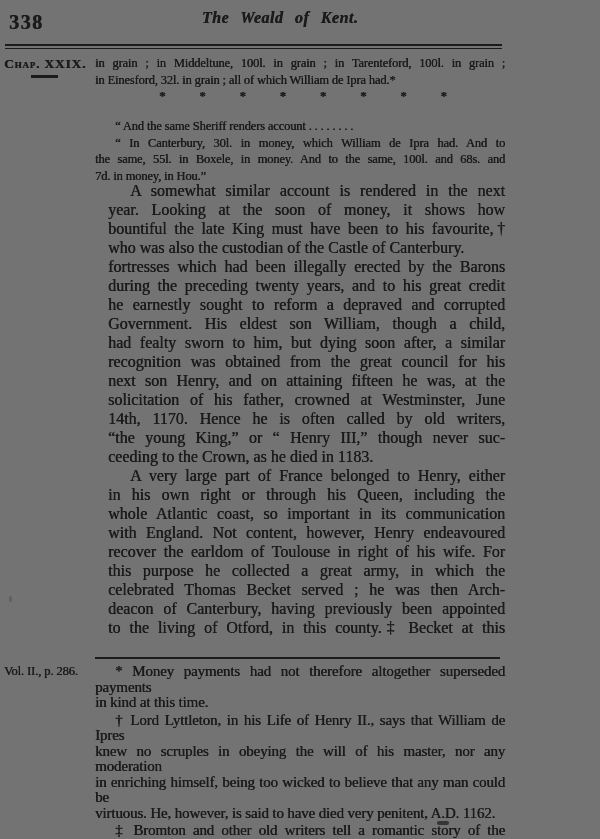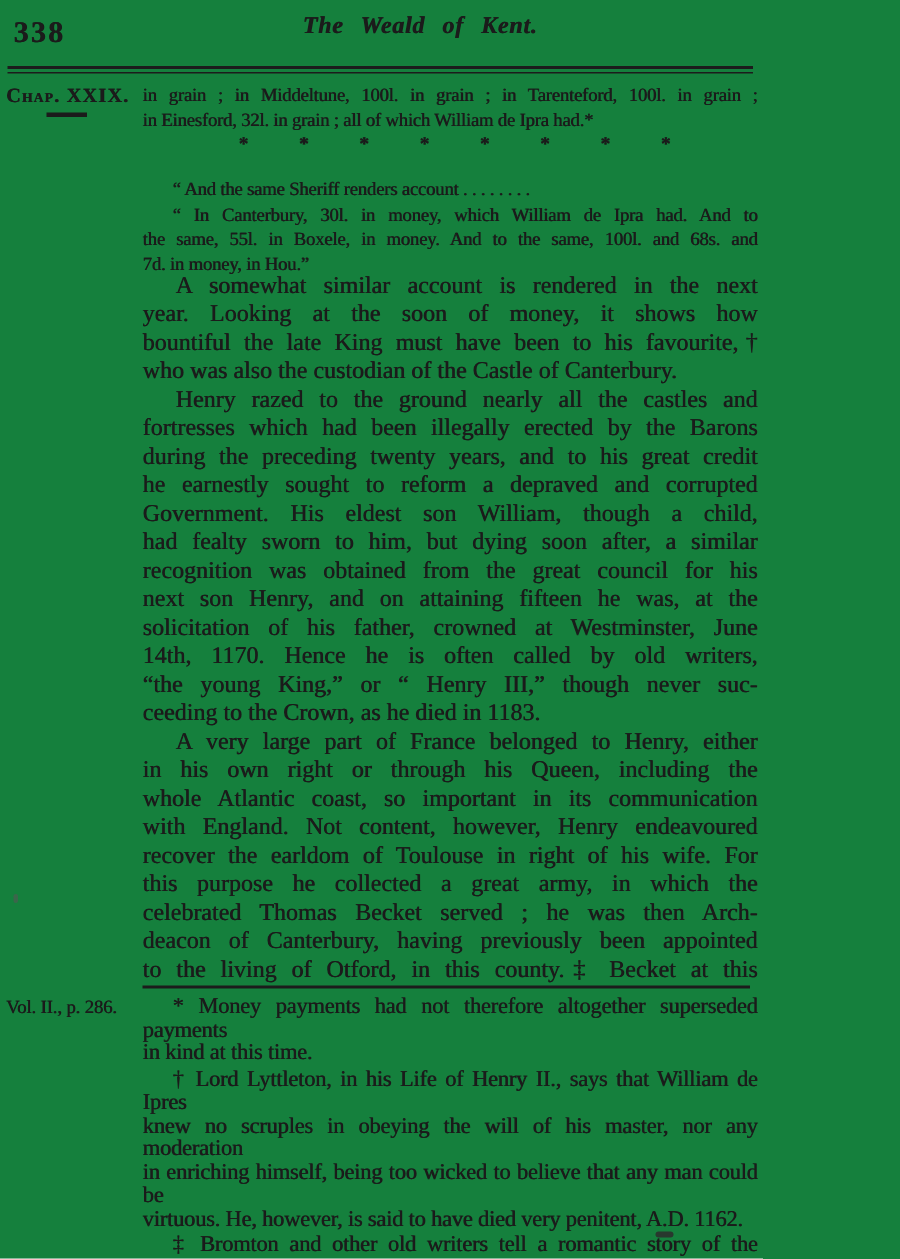--- a/index.html
+++ b/index.html
@@ -1,19 +1,19 @@
 <!DOCTYPE html>
 <html><head>
 <meta charset="utf-8">
 <style>
   html,body { margin:0; padding:0; background:#e8e8e8; }
   .page {
     position:relative;
     width:600px; height:839px;
-    background:#15803d;
+    background:#737373;
     font-family:"Liberation Serif","DejaVu Serif",serif;
     color:#1b1b1b;
     overflow:hidden;
     text-shadow:0.4px 0 0 currentColor; 
   }
   
   .pgnum {
     position:absolute; left:9px; top:11px;
     font-size:20px; font-weight:bold; letter-spacing:1.5px;
   }
@@ -48,21 +48,21 @@
   .small  { font-size:12.5px; letter-spacing:-0.15px; }
   .excerpt      .line { line-height:17px;   }
   .quote-intro  .line,
   .quote-main   .line { line-height:16.5px; }
   .quote-intro { margin-top:16px; }
   .asterisk-row {
     display:flex; justify-content:space-between;
     margin:1px 0 0 64px; width:288px; height:12px;
     font-size:13px; font-weight:bold; line-height:12px;
   }
-  .body-text { margin-top:-3px; font-size:16px; }
+  .body-text { margin-top:-3px; font-size:16px;margin-left:13px; }
   .body-text .line { line-height:19px; }
   .line.jl  { text-align:justify; text-align-last:justify; }
   .line.ind { text-indent:20px; }
   .body-text .line.ind { text-indent:22px; }
   
   .footnote-rule {
     position:absolute; left:95px; top:657px; width:405px; height:0;
     border-top:2px solid #1c1c1c;
   }
   .footnotes {
@@ -126,21 +126,20 @@
       </div>
 
     <div class="body-text">
       <div>
           <div class="line jl ind">A somewhat similar account is rendered in the next</div>
           <div class="line jl">year.  Looking at the soon of money, it shows how</div>
           <div class="line jl">bountiful the late King must have been to his favourite,†</div>
           <div class="line">who was also the custodian of the Castle of Canterbury.</div>
         </div>
       <div>
-          <div class="line jl ind">Henry razed to the ground nearly all the castles and</div>
           <div class="line jl">fortresses which had been illegally erected by the Barons</div>
           <div class="line jl">during the preceding twenty years, and to his great credit</div>
           <div class="line jl">he earnestly sought to reform a depraved and corrupted</div>
           <div class="line jl">Government.  His eldest son William, though a child,</div>
           <div class="line jl">had fealty sworn to him, but dying soon after, a similar</div>
           <div class="line jl">recognition was obtained from the great council for his</div>
           <div class="line jl">next son Henry, and on attaining fifteen he was, at the</div>
           <div class="line jl">solicitation of his father, crowned at Westminster, June</div>
           <div class="line jl">14th, 1170.  Hence he is often called by old writers,</div>
           <div class="line jl">“the young King,” or “ Henry III,” though never suc-</div>

